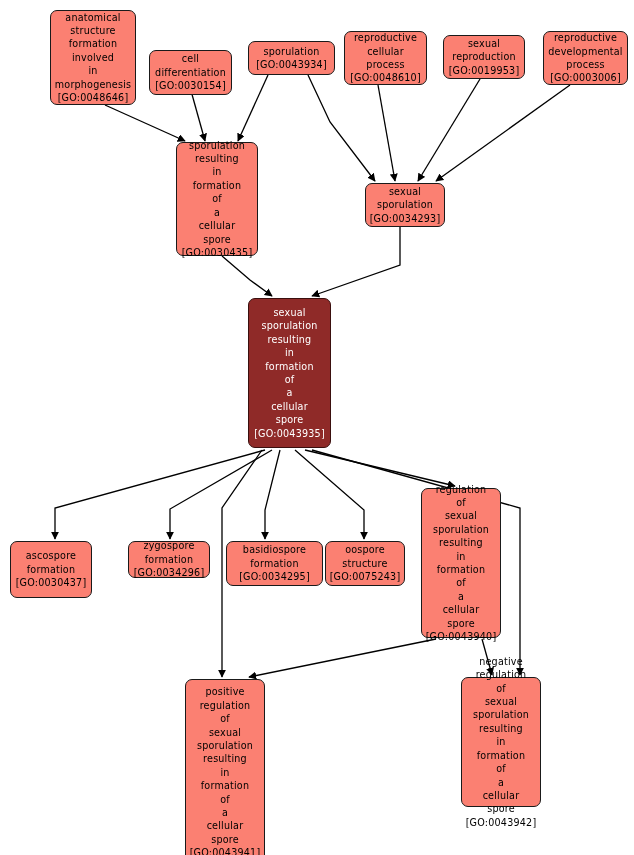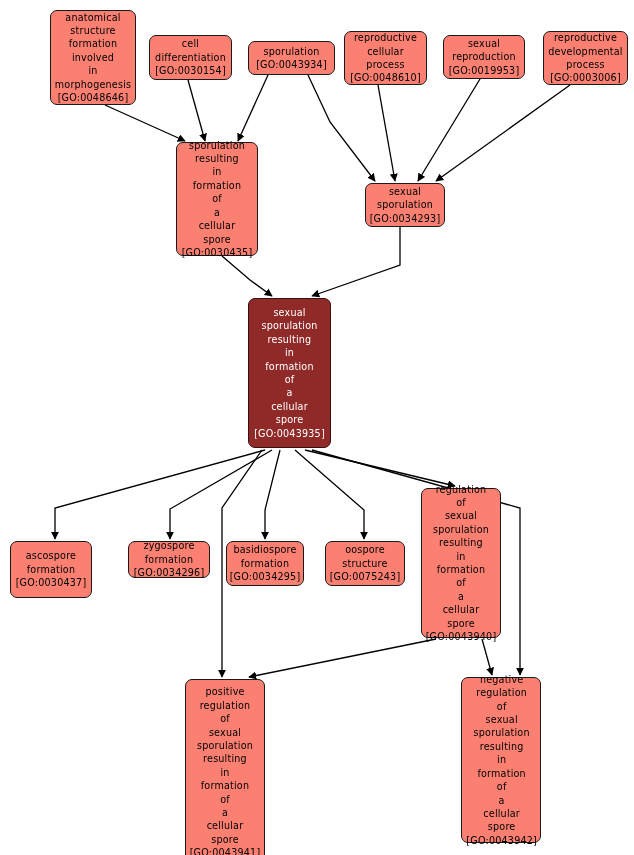--- a/index.html
+++ b/index.html
@@ -65,21 +65,21 @@
       </g>
   </svg>
   <div id="node-layer">
       <div class="node" style="left: 50px; top: 10px; width: 86px; height: 95px;"><span class="label">anatomical
 structure
 formation
 involved
 in
 morphogenesis
 [GO:0048646]</span></div>
-      <div class="node" style="left: 149px; top: 35px; width: 83px; height: 45px;"><span class="label">cell
+      <div class="node" style="left: 149px; top: 50px; width: 83px; height: 45px;"><span class="label">cell
 differentiation
 [GO:0030154]</span></div>
       <div class="node" style="left: 248px; top: 41px; width: 87px; height: 34px;"><span class="label">sporulation
 [GO:0043934]</span></div>
       <div class="node" style="left: 344px; top: 31px; width: 83px; height: 54px;"><span class="label">reproductive
 cellular
 process
 [GO:0048610]</span></div>
       <div class="node" style="left: 443px; top: 35px; width: 82px; height: 44px;"><span class="label">sexual
 reproduction
@@ -109,21 +109,21 @@
 a
 cellular
 spore
 [GO:0043935]</span></div>
       <div class="node" style="left: 10px; top: 541px; width: 82px; height: 57px;"><span class="label">ascospore
 formation
 [GO:0030437]</span></div>
       <div class="node" style="left: 128px; top: 541px; width: 82px; height: 37px;"><span class="label">zygospore
 formation
 [GO:0034296]</span></div>
-      <div class="node" style="left: 226px; top: 541px; width: 78px; height: 45px;"><span class="label">basidiospore
+      <div class="node" style="left: 226px; top: 541px; width: 97px; height: 45px;"><span class="label">basidiospore
 formation
 [GO:0034295]</span></div>
       <div class="node" style="left: 325px; top: 541px; width: 80px; height: 45px;"><span class="label">oospore
 structure
 [GO:0075243]</span></div>
       <div class="node" style="left: 421px; top: 488px; width: 80px; height: 150px;"><span class="label">regulation
 of
 sexual
 sporulation
 resulting
@@ -140,21 +140,21 @@
 sexual
 sporulation
 resulting
 in
 formation
 of
 a
 cellular
 spore
 [GO:0043941]</span></div>
-      <div class="node" style="left: 461px; top: 677px; width: 80px; height: 166px; align-items: flex-end;"><span class="label">negative
+      <div class="node" style="left: 461px; top: 677px; width: 80px; height: 130px;"><span class="label">negative
 regulation
 of
 sexual
 sporulation
 resulting
 in
 formation
 of
 a
 cellular

